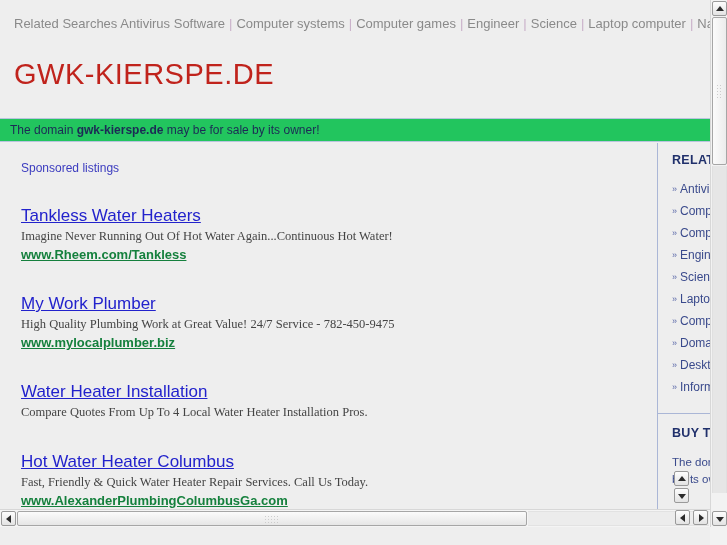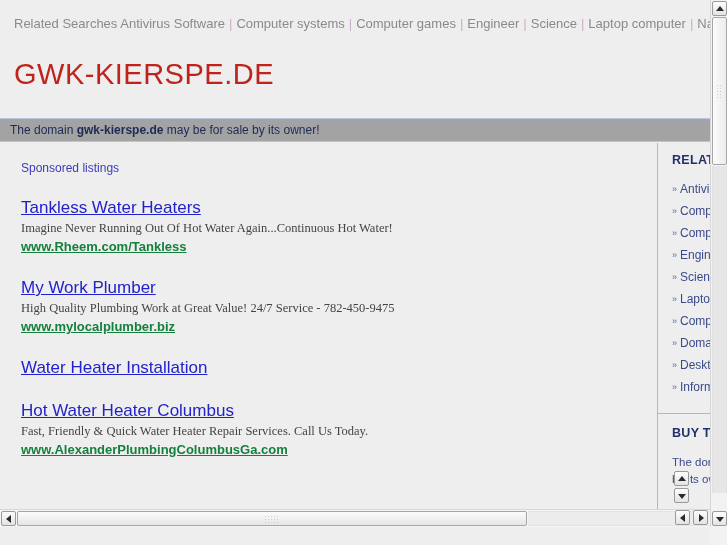--- a/index.html
+++ b/index.html
@@ -72,21 +72,21 @@
   }
 
   
   #sale-band {
     position: absolute;
     left: 0;
     top: 118px;
     width: 710px;
     height: 24px;
     box-sizing: border-box;
-    background: #a3a3a3;
+    background: #22c55e;
     border-top: 1px solid #b9c4de;
     border-bottom: 1px solid #b9c4de;
     color: #1c2a55;
     font-size: 12px;
     line-height: 22px;
     padding-left: 10px;
   }
   #sale-band b { font-weight: bold; }
 
   
@@ -109,21 +109,21 @@
   }
 
   #sponsored-label {
     color: #3b3bbf;
     font-size: 12px;
     margin: 18px 0 0 0;
     cursor: pointer;
   }
 
   .ad {
-    margin-top: 22px;
+    margin-top: 30px;
   }
   .ad-title {
     display: inline-block;
     color: #2222cc;
     font-size: 17px;
     text-decoration: underline;
     cursor: pointer;
     line-height: 21px;
   }
   .ad-desc {
@@ -390,20 +390,21 @@
               <div class="ad-desc">Imagine Never Running Out Of Hot Water Again...Continuous Hot Water!</div>
               <div><span class="ad-url">www.Rheem.com/Tankless</span></div>
             </div>
             <div class="ad">
               <div><span class="ad-title">My Work Plumber</span></div>
               <div class="ad-desc">High Quality Plumbing Work at Great Value! 24/7 Service - 782-450-9475</div>
               <div><span class="ad-url">www.mylocalplumber.biz</span></div>
             </div>
             <div class="ad">
               <div><span class="ad-title">Water Heater Installation</span></div>
+              <div class="ad-desc">Compare Quotes From Up To 4 Local Water Heater Installation Pros.</div>
             </div>
             <div class="ad">
               <div><span class="ad-title">Hot Water Heater Columbus</span></div>
               <div class="ad-desc">Fast, Friendly &amp; Quick Water Heater Repair Services. Call Us Today.</div>
               <div><span class="ad-url">www.AlexanderPlumbingColumbusGa.com</span></div>
             </div>
           </div>
       </div>
 
       <div id="side-col">

